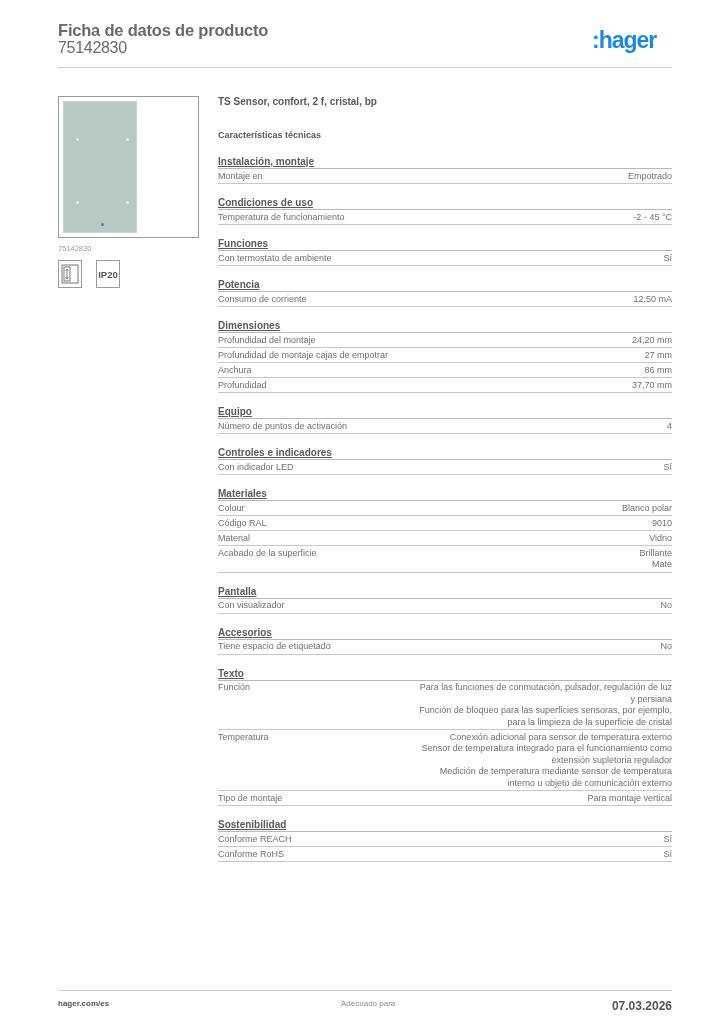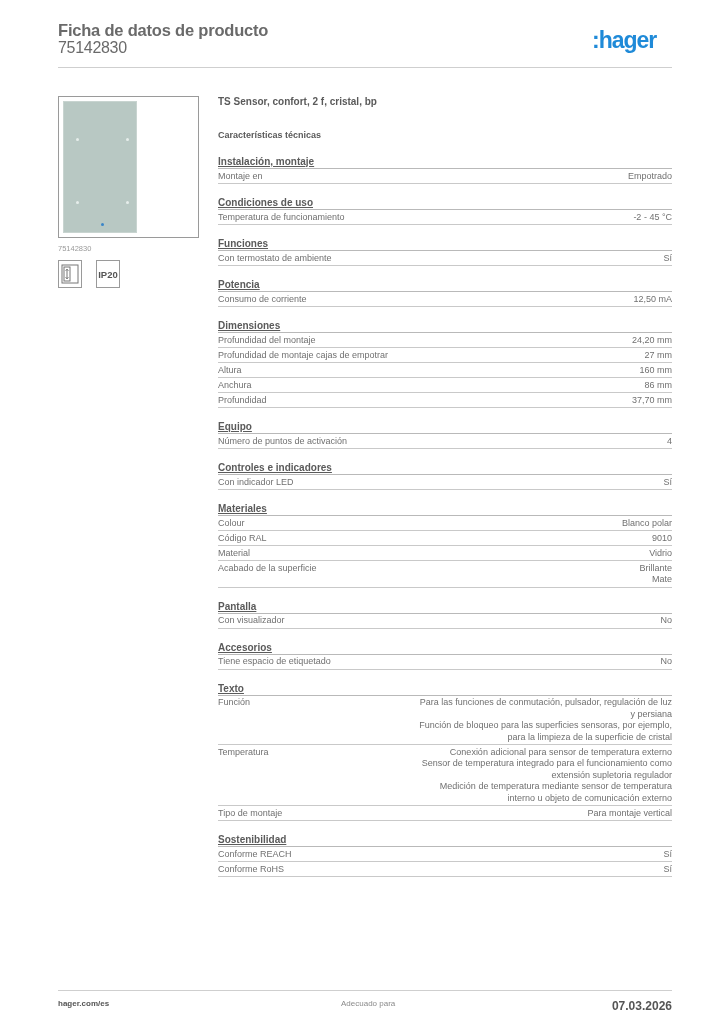--- a/index.html
+++ b/index.html
@@ -99,24 +99,20 @@
         <div class="sec-title">Dimensiones</div>
         <div class="row">
           <span class="k">Profundidad del montaje</span>
           <span class="v">24,20 mm</span>
         </div>
         <div class="row">
           <span class="k">Profundidad de montaje cajas de empotrar</span>
           <span class="v">27 mm</span>
         </div>
         <div class="row">
-          <span class="k">Altura</span>
-          <span class="v">160 mm</span>
-        </div>
-        <div class="row">
           <span class="k">Anchura</span>
           <span class="v">86 mm</span>
         </div>
         <div class="row">
           <span class="k">Profundidad</span>
           <span class="v">37,70 mm</span>
         </div>
       </div>
       <div class="sec">
         <div class="sec-title">Equipo</div>

